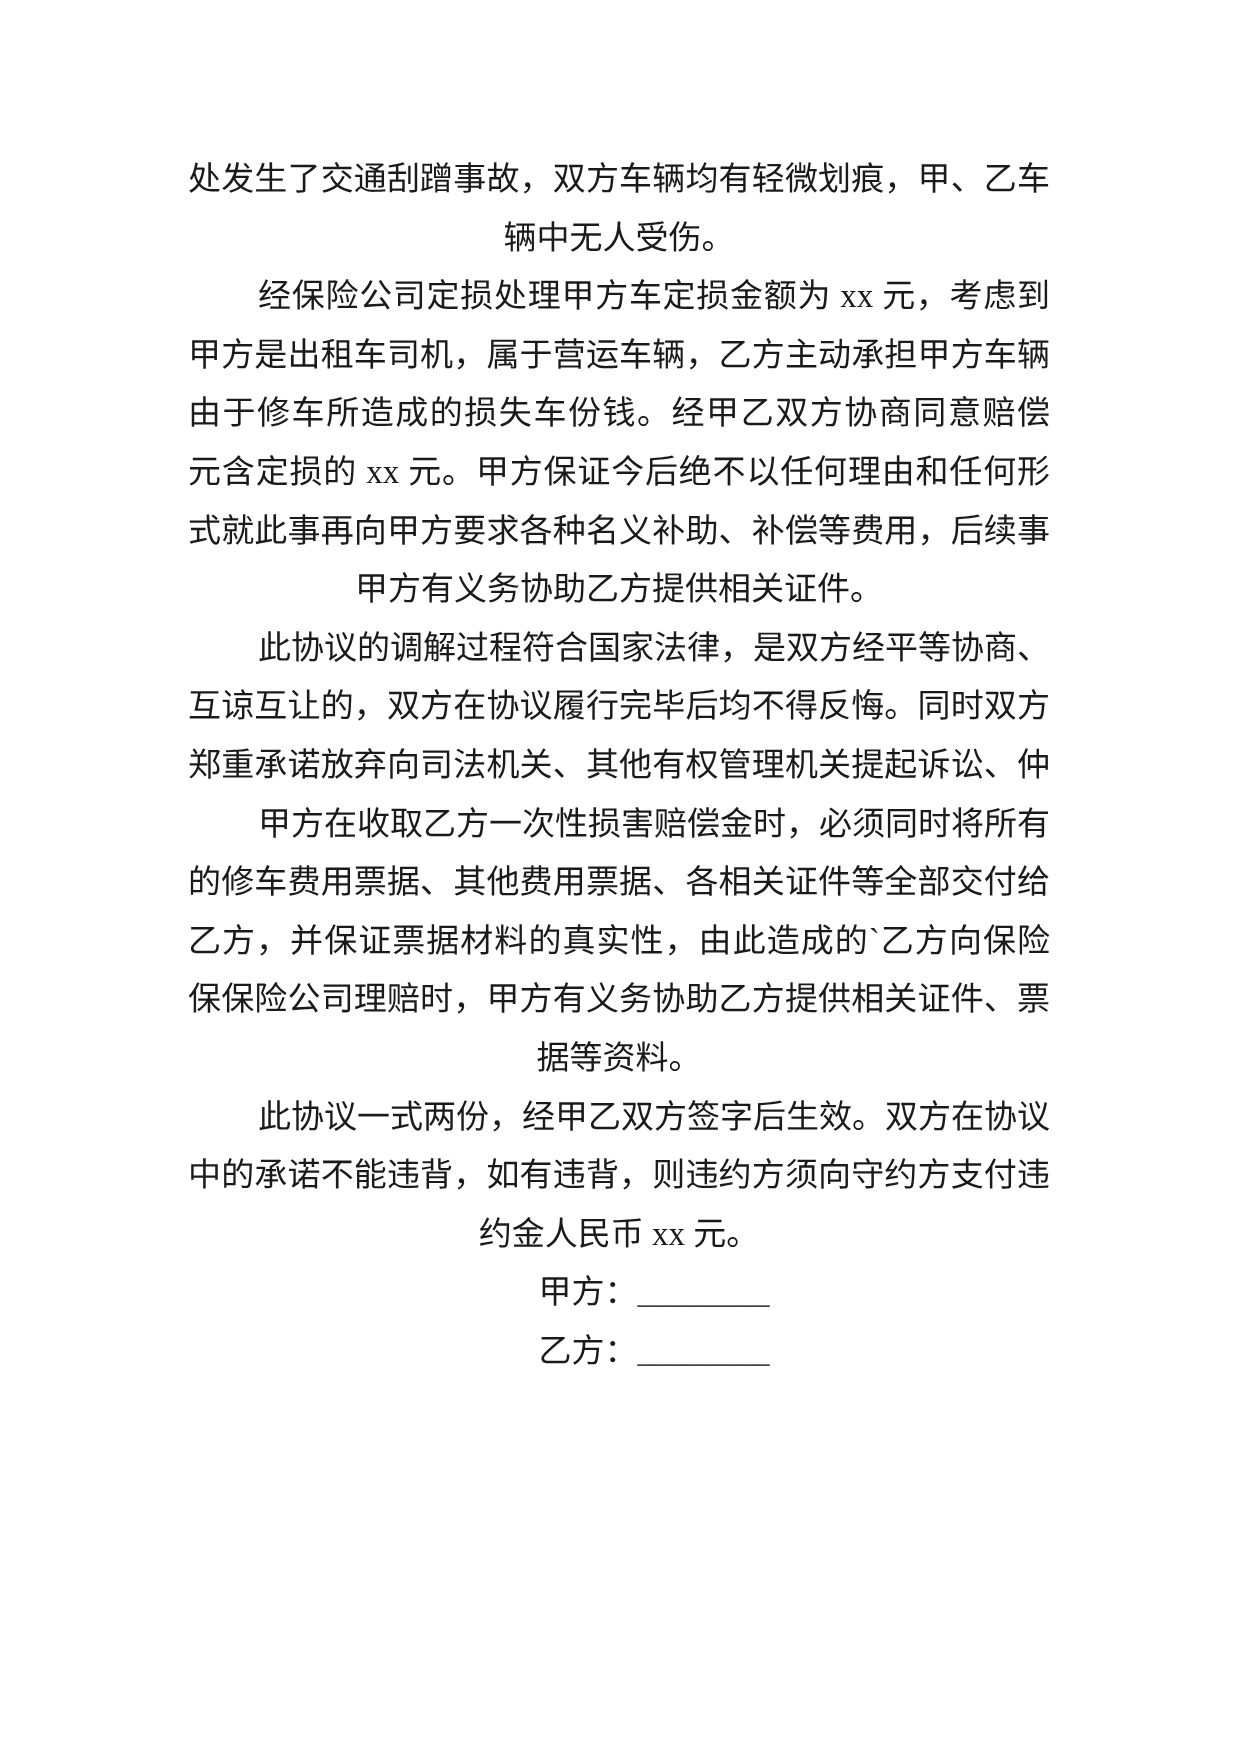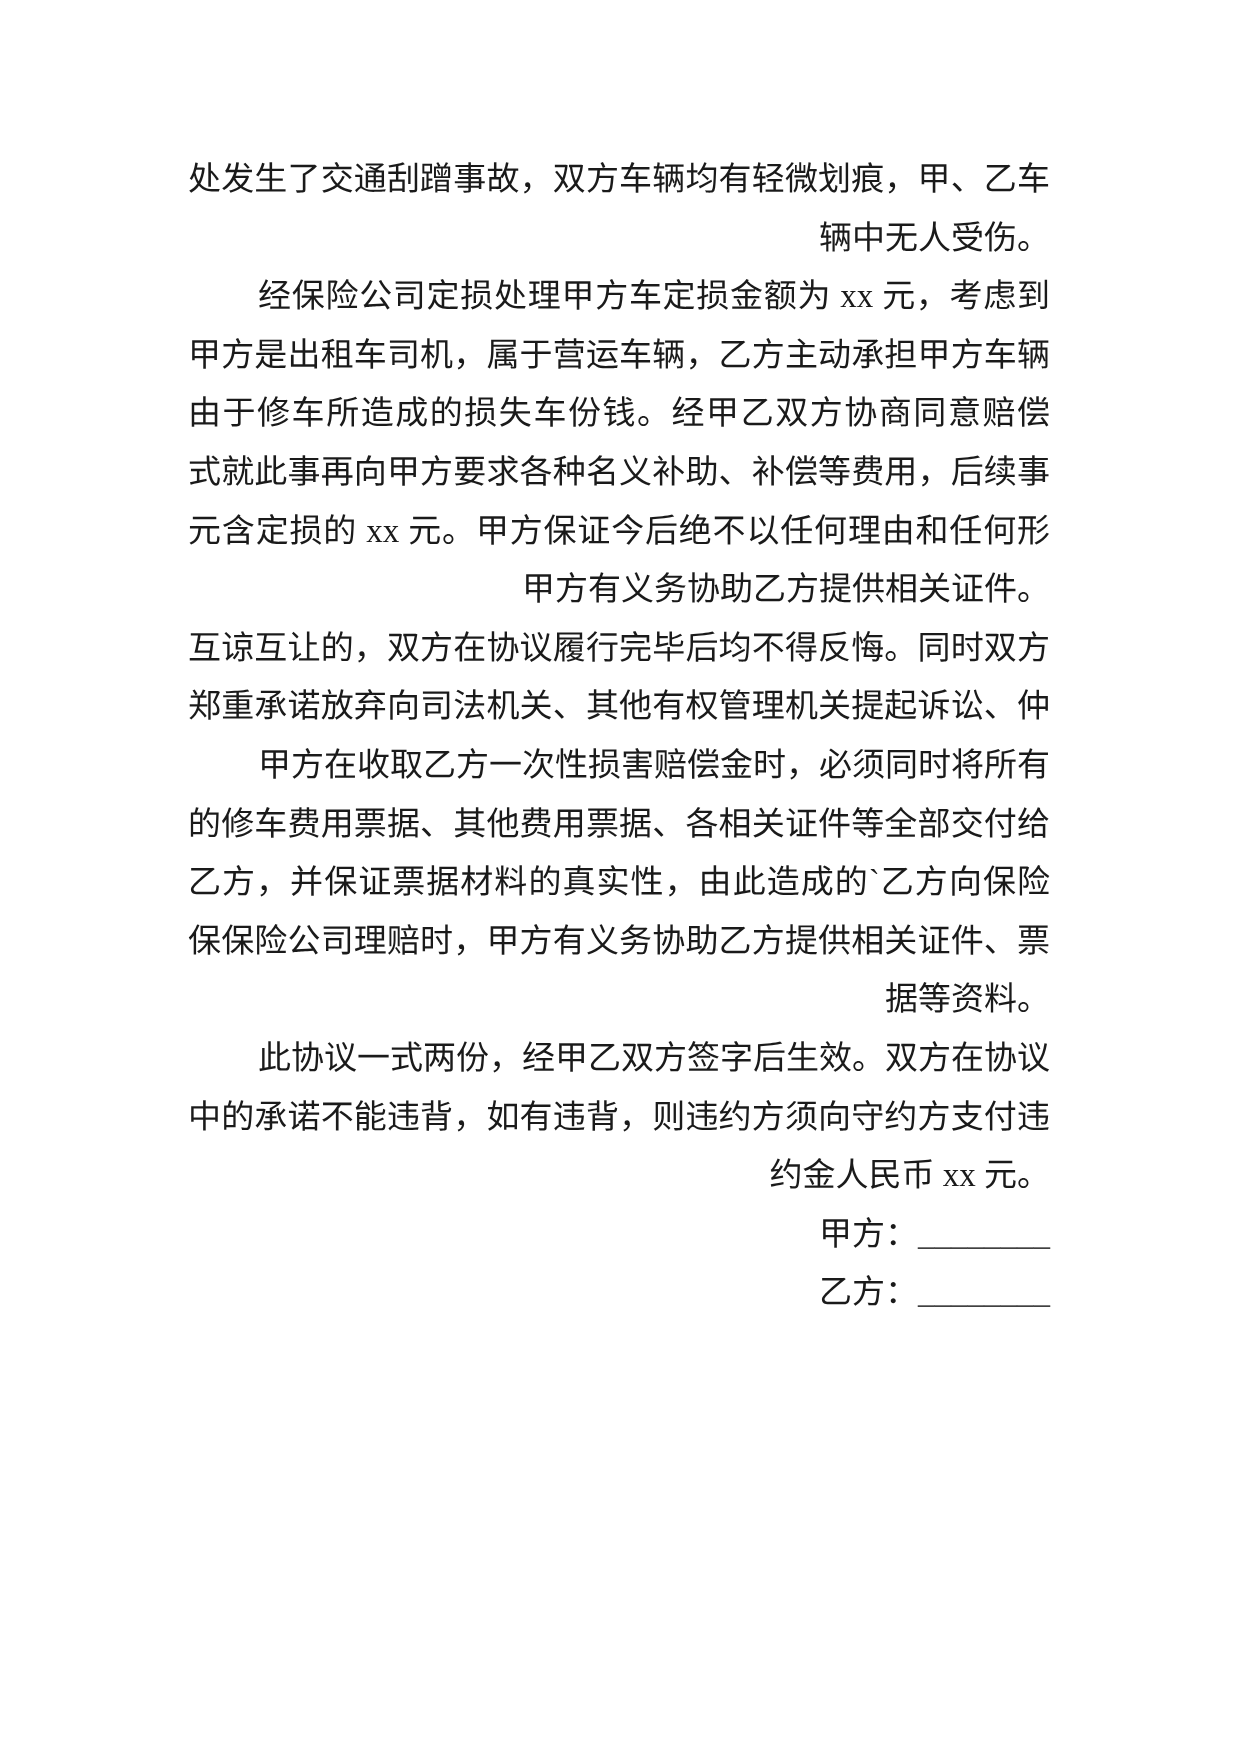--- a/index.html
+++ b/index.html
@@ -21,21 +21,21 @@
     left: 188px;
     top: 150px;
     width: 862px;
   }
   .line {
     height: 58.6px;
     line-height: 58.6px;
     font-size: 33px;
     letter-spacing: 0;
     color: #1a1a1a;
-    text-align: right;
+    text-align: center;
     white-space: nowrap;
   }
   
   .j {
     white-space: normal;
     text-align: justify;
     text-align-last: justify;
     word-break: keep-all;
     overflow: hidden;
   }
@@ -49,23 +49,24 @@
 </head>
 <body>
 
 <div class="page">
   <div class="textblock">
     <div class="line j">处发生了交通刮蹭事故，双方车辆均有轻微划痕，甲、乙车</div>
     <div class="line">辆中无人受伤。</div>
     <div class="line j ind">经保险公司定损处理甲方车定损金额为 xx 元，考虑到</div>
     <div class="line j">甲方是出租车司机，属于营运车辆，乙方主动承担甲方车辆</div>
     <div class="line j">由于修车所造成的损失车份钱。经甲乙双方协商同意赔偿 xx</div>
+    <div class="line j">元含定损的 xx 元。甲方保证今后绝不以任何理由和任何形</div>
     <div class="line j">式就此事再向甲方要求各种名义补助、补偿等费用，后续事</div>
-    <div class="line j">元含定损的 xx 元。甲方保证今后绝不以任何理由和任何形</div>
     <div class="line">甲方有义务协助乙方提供相关证件。</div>
+    <div class="line j ind">此协议的调解过程符合国家法律，是双方经平等协商、</div>
     <div class="line j">互谅互让的，双方在协议履行完毕后均不得反悔。同时双方</div>
     <div class="line j">郑重承诺放弃向司法机关、其他有权管理机关提起诉讼、仲</div>
     <div class="line j ind">甲方在收取乙方一次性损害赔偿金时，必须同时将所有</div>
     <div class="line j">的修车费用票据、其他费用票据、各相关证件等全部交付给</div>
     <div class="line j">乙方，并保证票据材料的真实性，由此造成的`乙方向保险</div>
     <div class="line j">保保险公司理赔时，甲方有义务协助乙方提供相关证件、票</div>
     <div class="line">据等资料。</div>
     <div class="line j ind">此协议一式两份，经甲乙双方签字后生效。双方在协议</div>
     <div class="line j">中的承诺不能违背，如有违背，则违约方须向守约方支付违</div>
     <div class="line">约金人民币 xx 元。</div>

